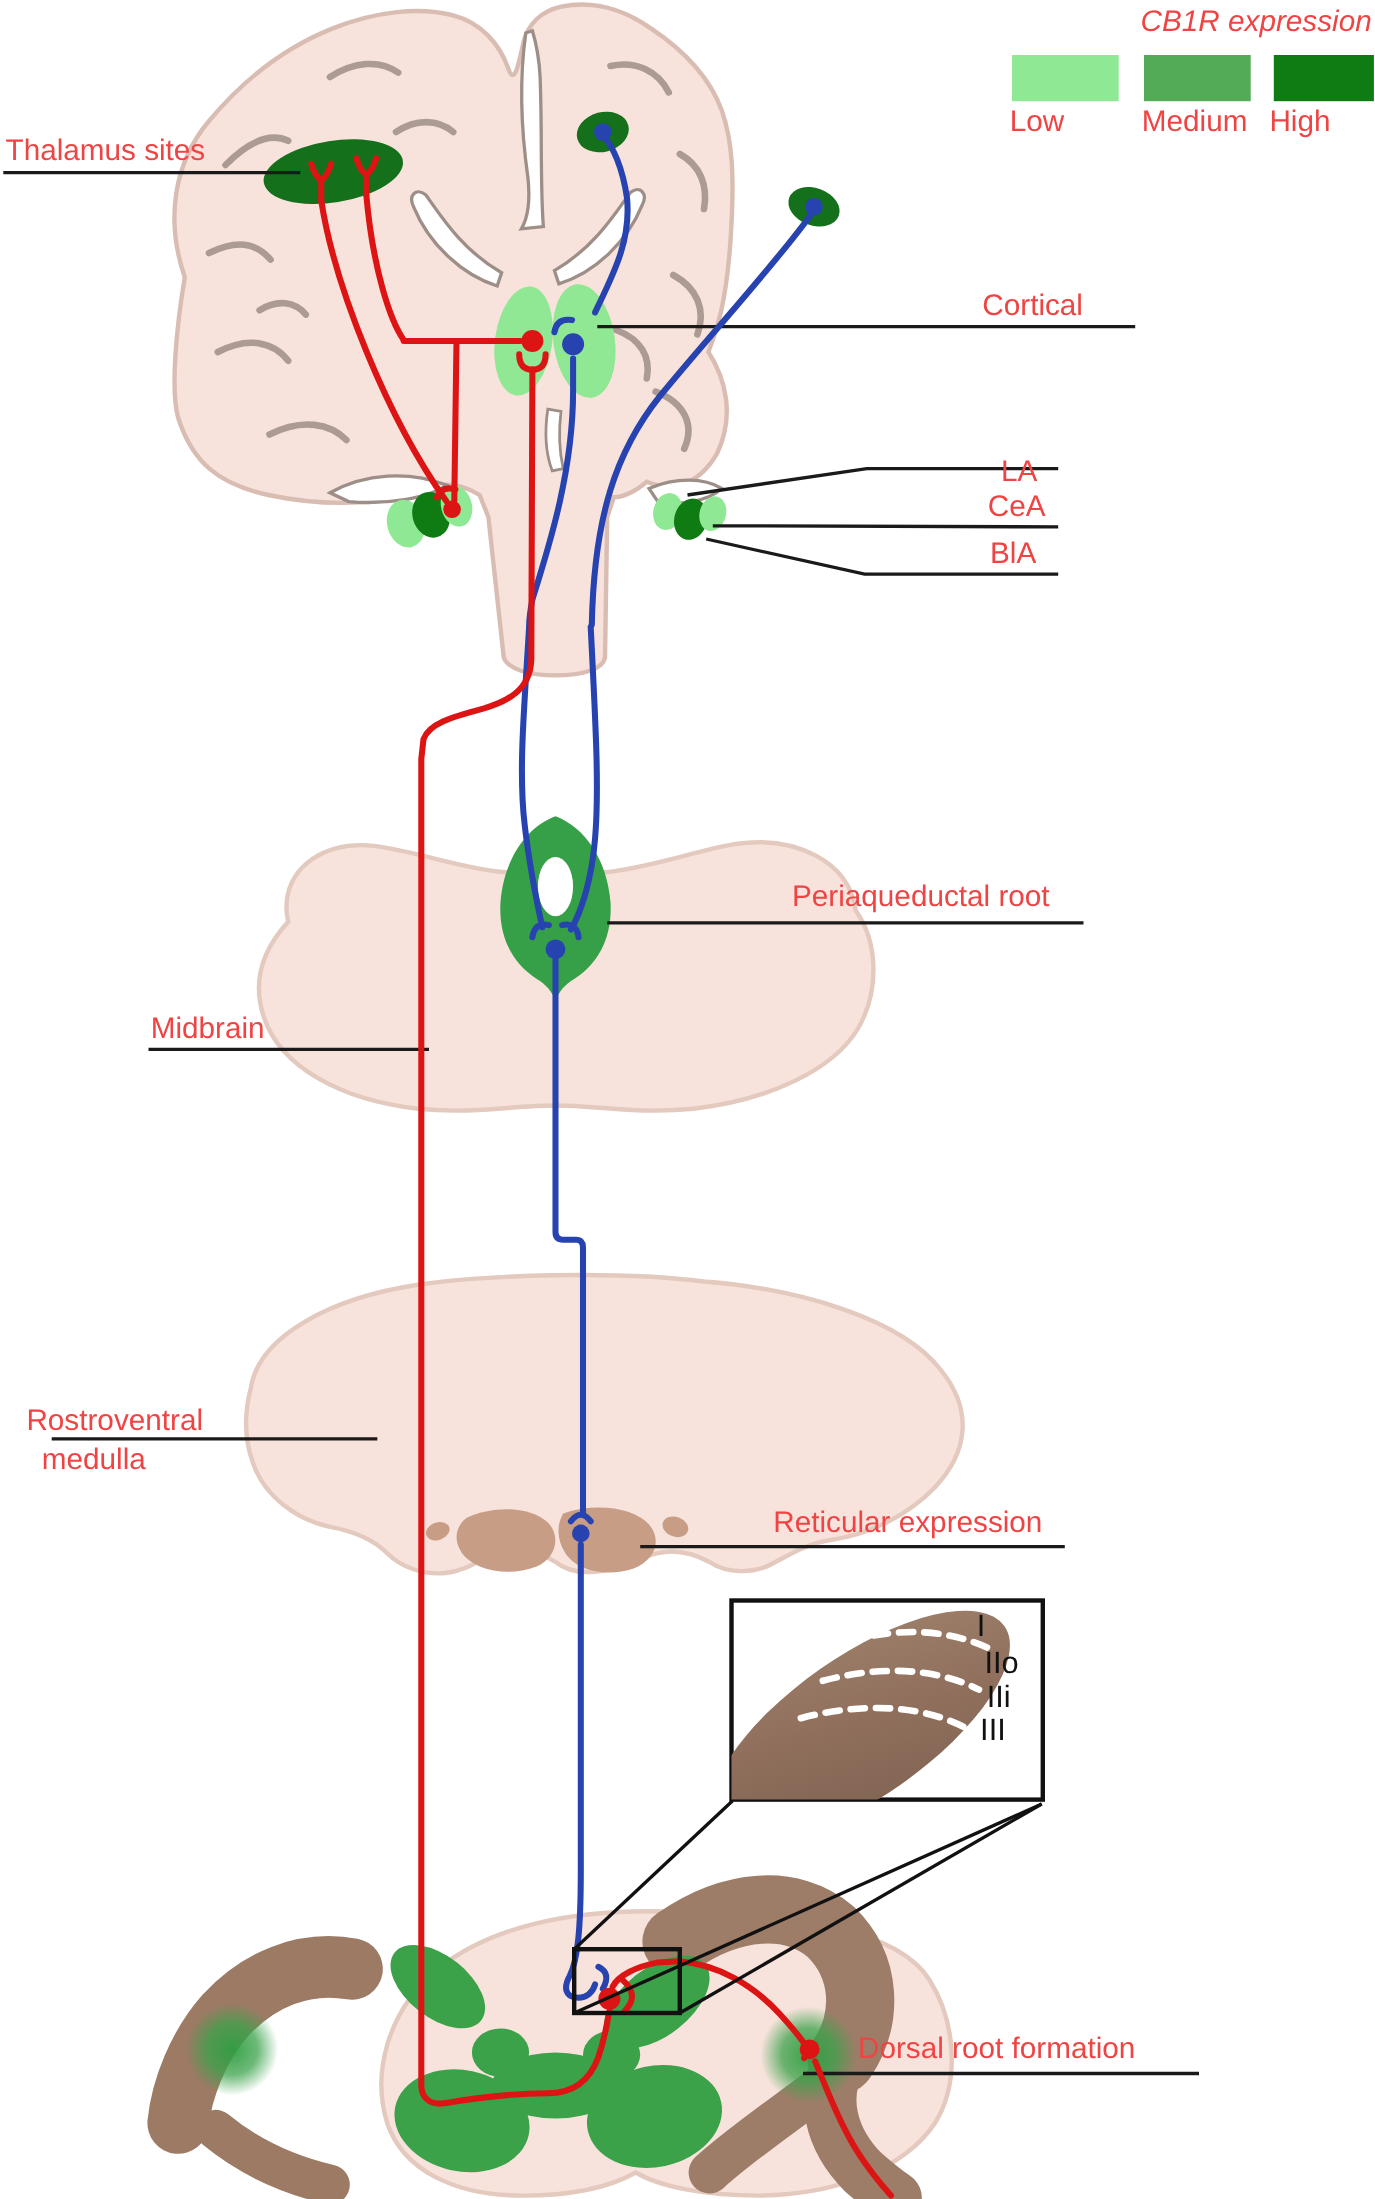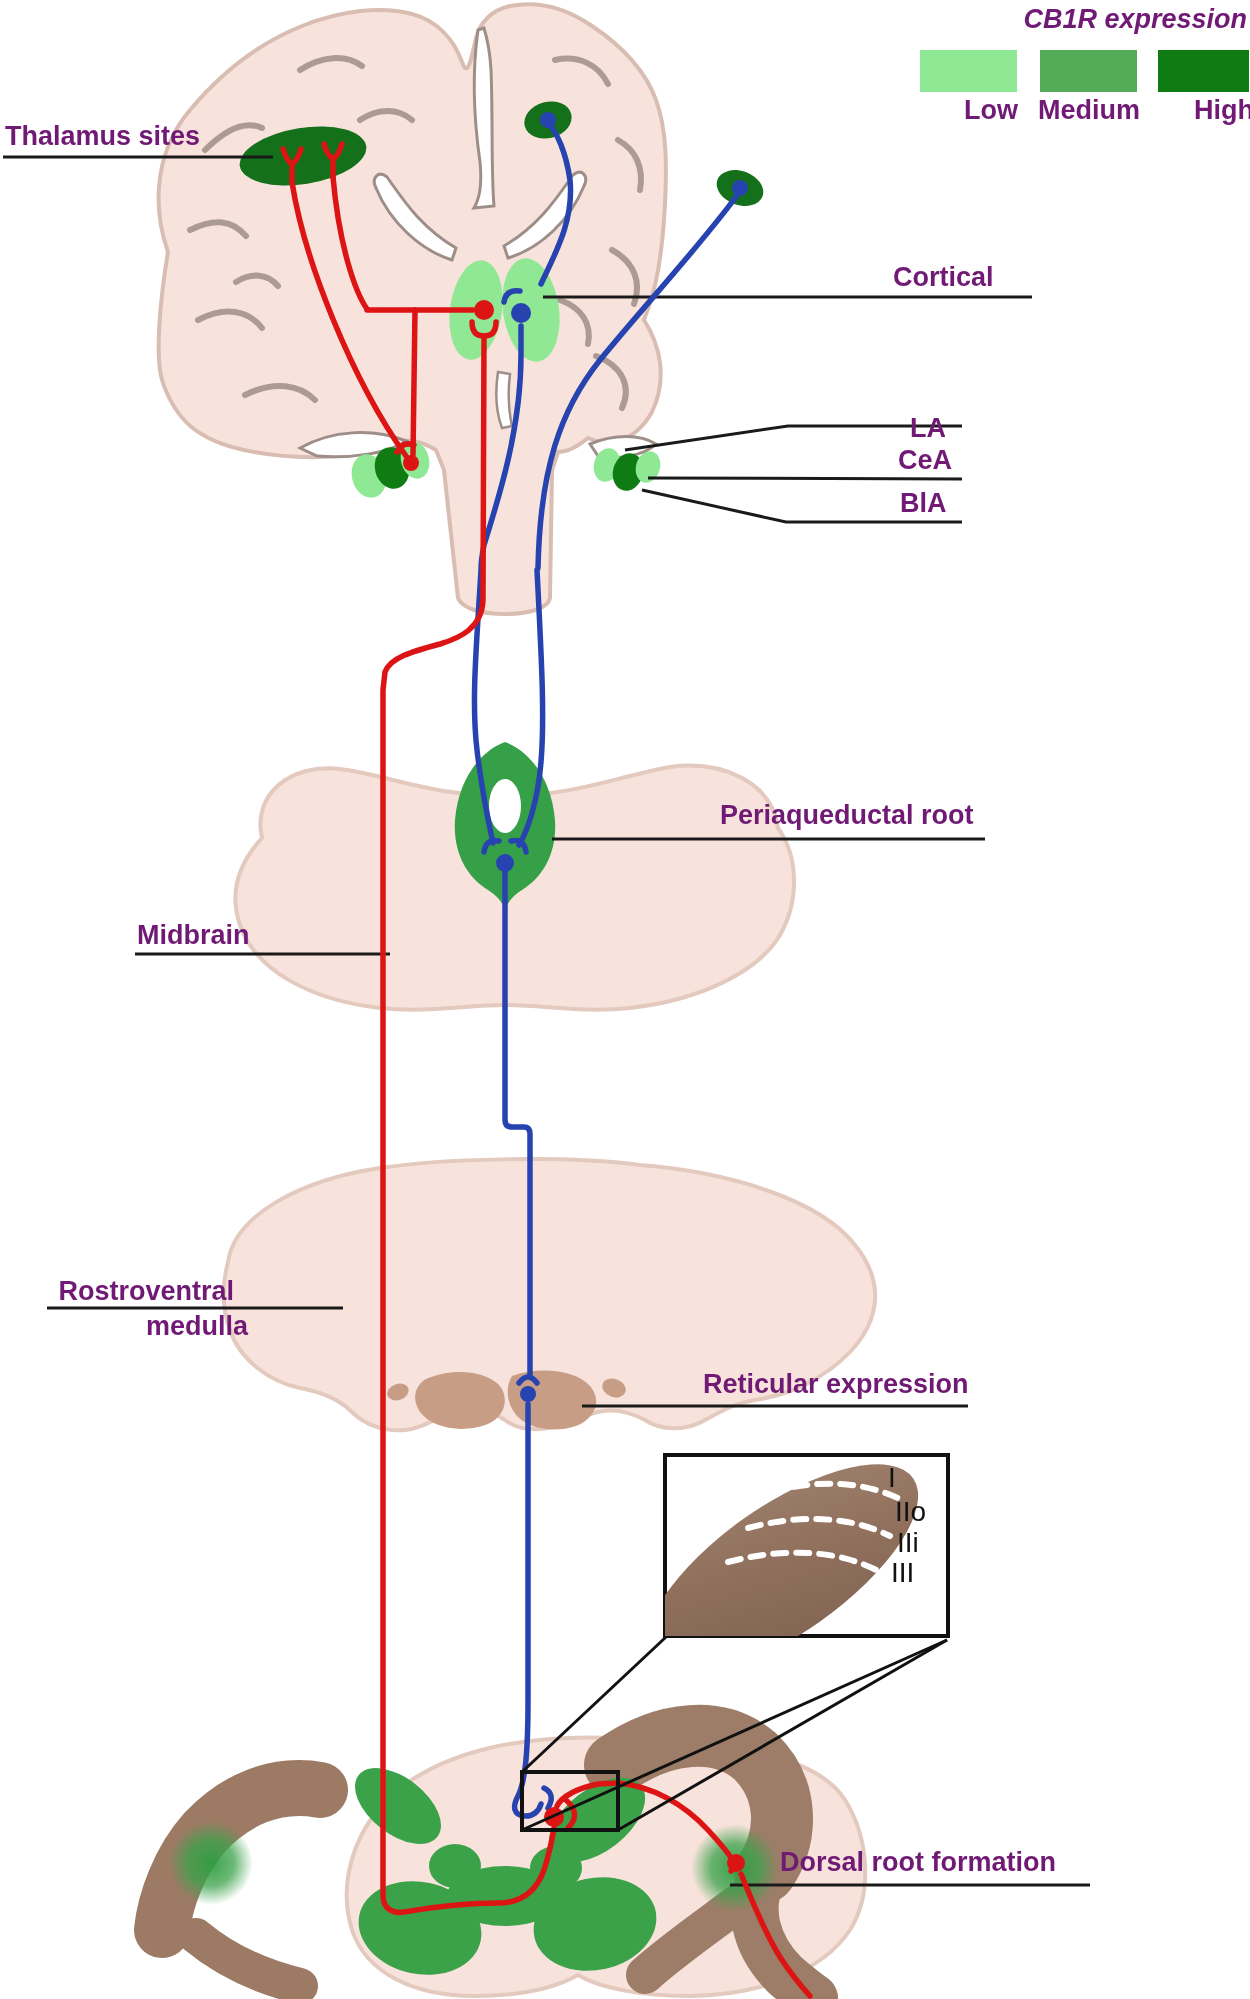--- a/index.html
+++ b/index.html
@@ -1,21 +1,21 @@
 <!DOCTYPE html>
 <html><head>
 <meta charset="utf-8">
 <style>
   html,body{margin:0;padding:0;background:#ffffff;}
   #fig{position:relative;width:1250px;height:1999px;background:#fff;overflow:hidden;
        font-family:"Liberation Sans","DejaVu Sans",sans-serif;}
   #art{position:absolute;left:0;top:0;z-index:1;}
-  .lbl{position:absolute;z-index:2;color:#701a75;font-weight:bold;font-size:27px;
+  .lbl{position:absolute;z-index:2;color:#ef4444;font-weight:normal;font-size:27px;
        line-height:1.1;white-space:nowrap;}
-  .lbl.center{text-align:right;}
+  .lbl.center{text-align:left;}
   .legend-title{font-style:italic;font-size:27px;}
   .swatch{position:absolute;z-index:2;height:42px;}
   .lam{position:absolute;z-index:3;font-weight:400;font-size:28px;color:#111;white-space:nowrap;}
 </style>
 </head>
 <body>
 
 <div id="fig">
 
 <svg id="art" width="1250" height="1999" viewBox="0 0 1250 1999">

